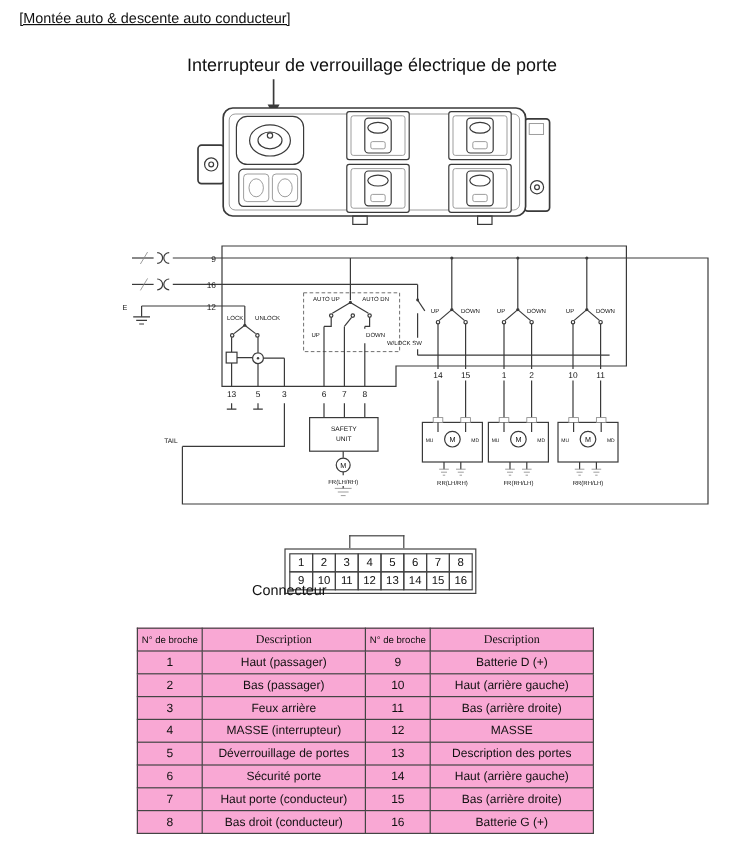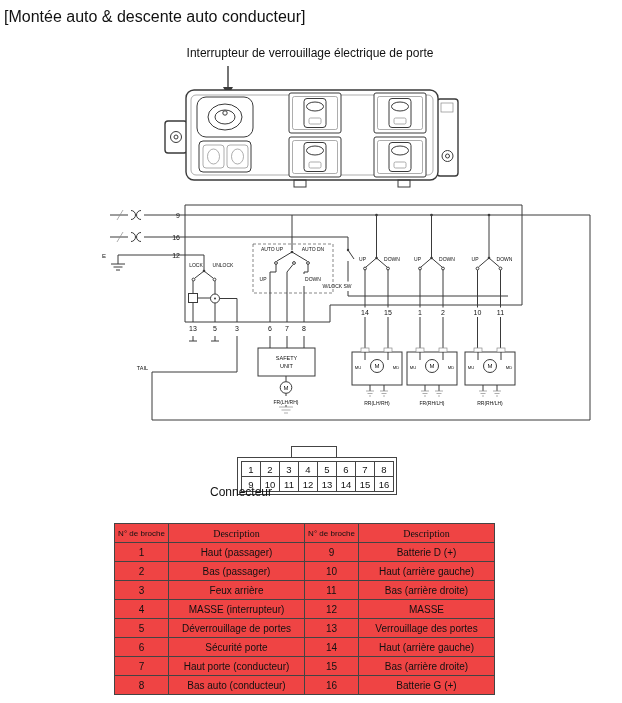--- a/index.html
+++ b/index.html
@@ -1,22 +1,22 @@
 <!DOCTYPE html>
 <html><head>
 <meta charset="utf-8">
 <style>
   * { box-sizing: border-box; }
   html, body { margin: 0; padding: 0; background: #ffffff; }
   .page {
     position: relative; width: 622px; height: 703px; background: #fff;
     font-family: "Liberation Sans", sans-serif; color: #111; overflow: hidden;
   }
-  .title { position: absolute; left: 4px; top: 8px; font-size: 16px; }
-  .switch-label { position: absolute; left: 0; top: 46px; width: 620px; text-align: center; font-size: 12px; }
+  .title { position: absolute; left: 16px; top: 8px; font-size: 12px; text-decoration: underline; }
+  .switch-label { position: absolute; left: 0; top: 46px; width: 620px; text-align: center; font-size: 15px; }
   svg.diagram { position: absolute; left: 0; top: 60px; }
 
   svg .ln   { stroke: #3a3a3a; stroke-width: 1; fill: none; }
   svg .ln2  { stroke: #3a3a3a; stroke-width: 1.4; fill: none; }
   svg .thin { stroke: #8a8a8a; stroke-width: 0.7; fill: none; }
   svg .dash { stroke: #555; stroke-width: 0.7; fill: none; stroke-dasharray: 3 2; }
   svg .wht  { fill: #fff; }
   svg .dot  { fill: #3a3a3a; stroke: none; }
   svg text  { font-family: "Liberation Sans", sans-serif; fill: #111; stroke: none; }
   svg .tp { font-size: 7px; }
@@ -24,21 +24,21 @@
   svg .t55 { font-size: 5.5px; }
   svg .t6 { font-size: 6px; }
   svg .t4 { font-size: 4.2px; }
 
   .connector { position: absolute; left: 237px; top: 446px; }
   .connector-tab { width: 46px; height: 11px; border: 1.5px solid #444; border-bottom: none; margin-left: 54px; background: #fff; }
   .connector-body { border: 1.5px solid #444; padding: 3px; display: grid; grid-template-columns: repeat(8, 19px); grid-auto-rows: 15px; background: #fff; }
   .pin-cell { border: 1px solid #444; margin: 0 -1px -1px 0; display: flex; align-items: center; justify-content: center; font-size: 9.5px; }
   .connector-caption { position: absolute; left: 210px; top: 485px; width: 160px; text-align: left; font-size: 12px; }
 
-  .pin-table { position: absolute; left: 114px; top: 523px; border-collapse: collapse; font-size: 10px; background: #ef4444; }
+  .pin-table { position: absolute; left: 114px; top: 523px; border-collapse: collapse; font-size: 10px; background: #f9a8d4; }
   .pin-table th, .pin-table td { border: 1px solid #444; text-align: center; padding: 1px 3px; height: 19px; font-weight: normal; }
   .pin-table .pin-h { width: 54px; font-size: 8px; }
   .pin-table .desc-h { width: 136px; font-family: Liberation Serif, serif; }
 </style>
 </head>
 <body>
 
 <div class="page">
 
   <div class="title">[Montée auto &amp; descente auto conducteur]</div>
@@ -311,36 +311,36 @@
     <tr>
       <td>4</td>
       <td>MASSE (interrupteur)</td>
       <td>12</td>
       <td>MASSE</td>
     </tr>
     <tr>
       <td>5</td>
       <td>Déverrouillage de portes</td>
       <td>13</td>
-      <td>Verrouillage des portes</td>
+      <td>Description des portes</td>
     </tr>
     <tr>
       <td>6</td>
       <td>Sécurité porte</td>
       <td>14</td>
       <td>Haut (arrière gauche)</td>
     </tr>
     <tr>
       <td>7</td>
       <td>Haut porte (conducteur)</td>
       <td>15</td>
       <td>Bas (arrière droite)</td>
     </tr>
     <tr>
       <td>8</td>
-      <td>Bas auto (conducteur)</td>
+      <td>Bas droit (conducteur)</td>
       <td>16</td>
       <td>Batterie G (+)</td>
     </tr>
   </tbody>
     </table>
 
 </div>
 
 </body></html>

